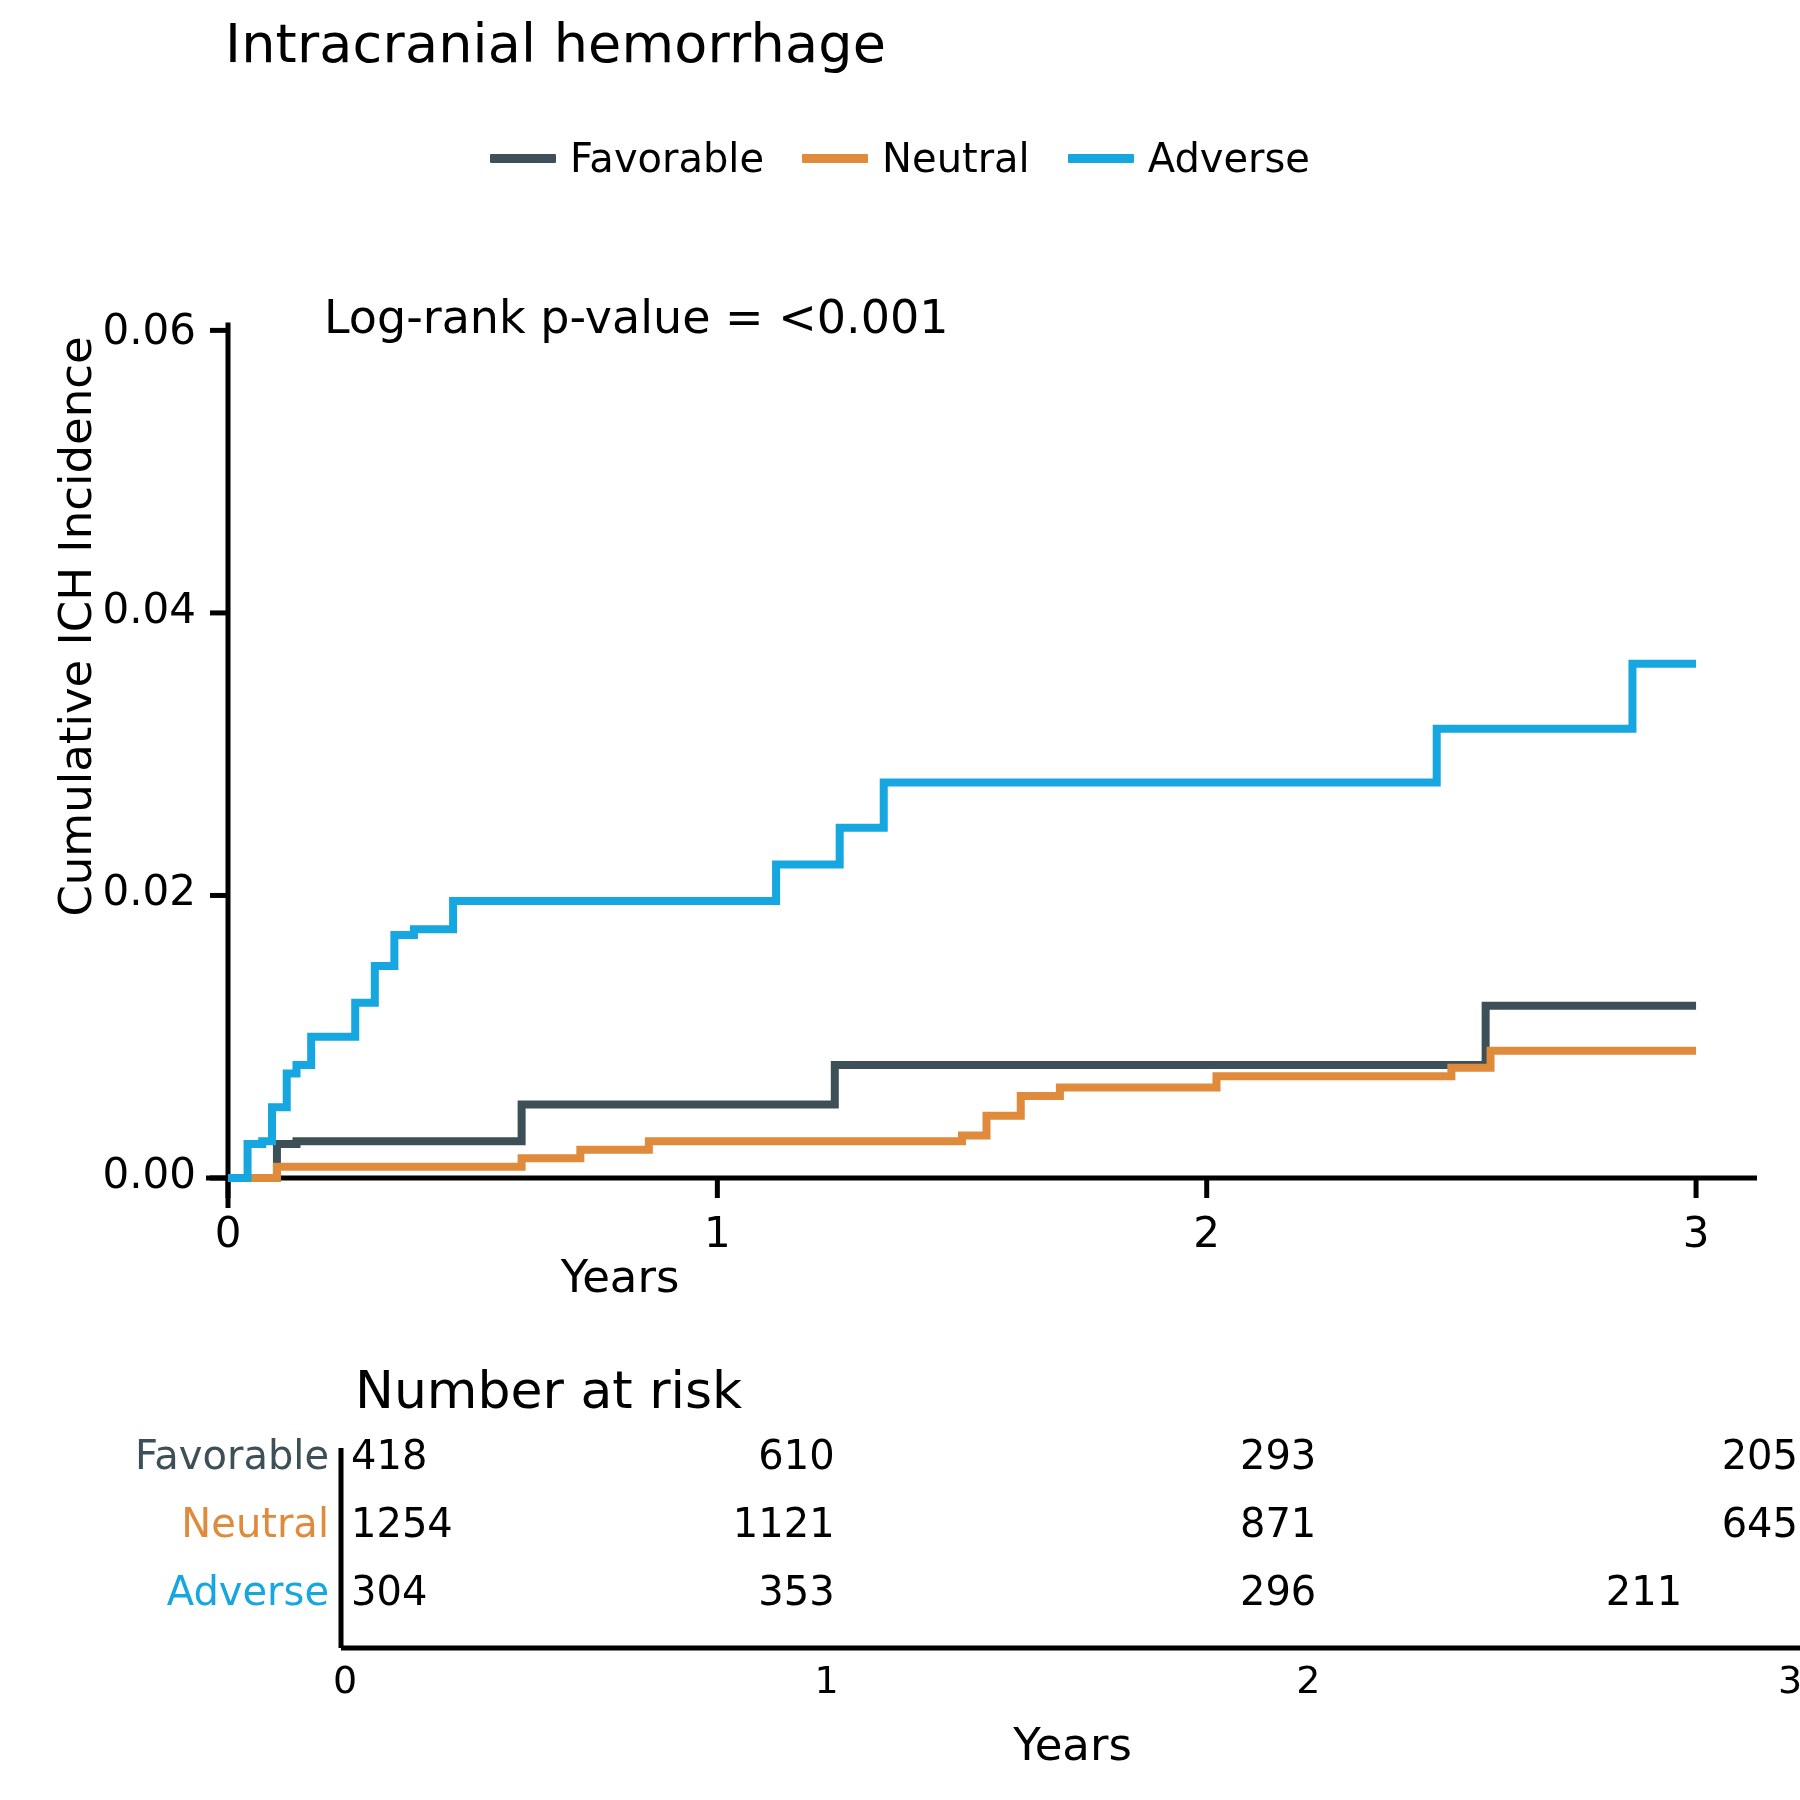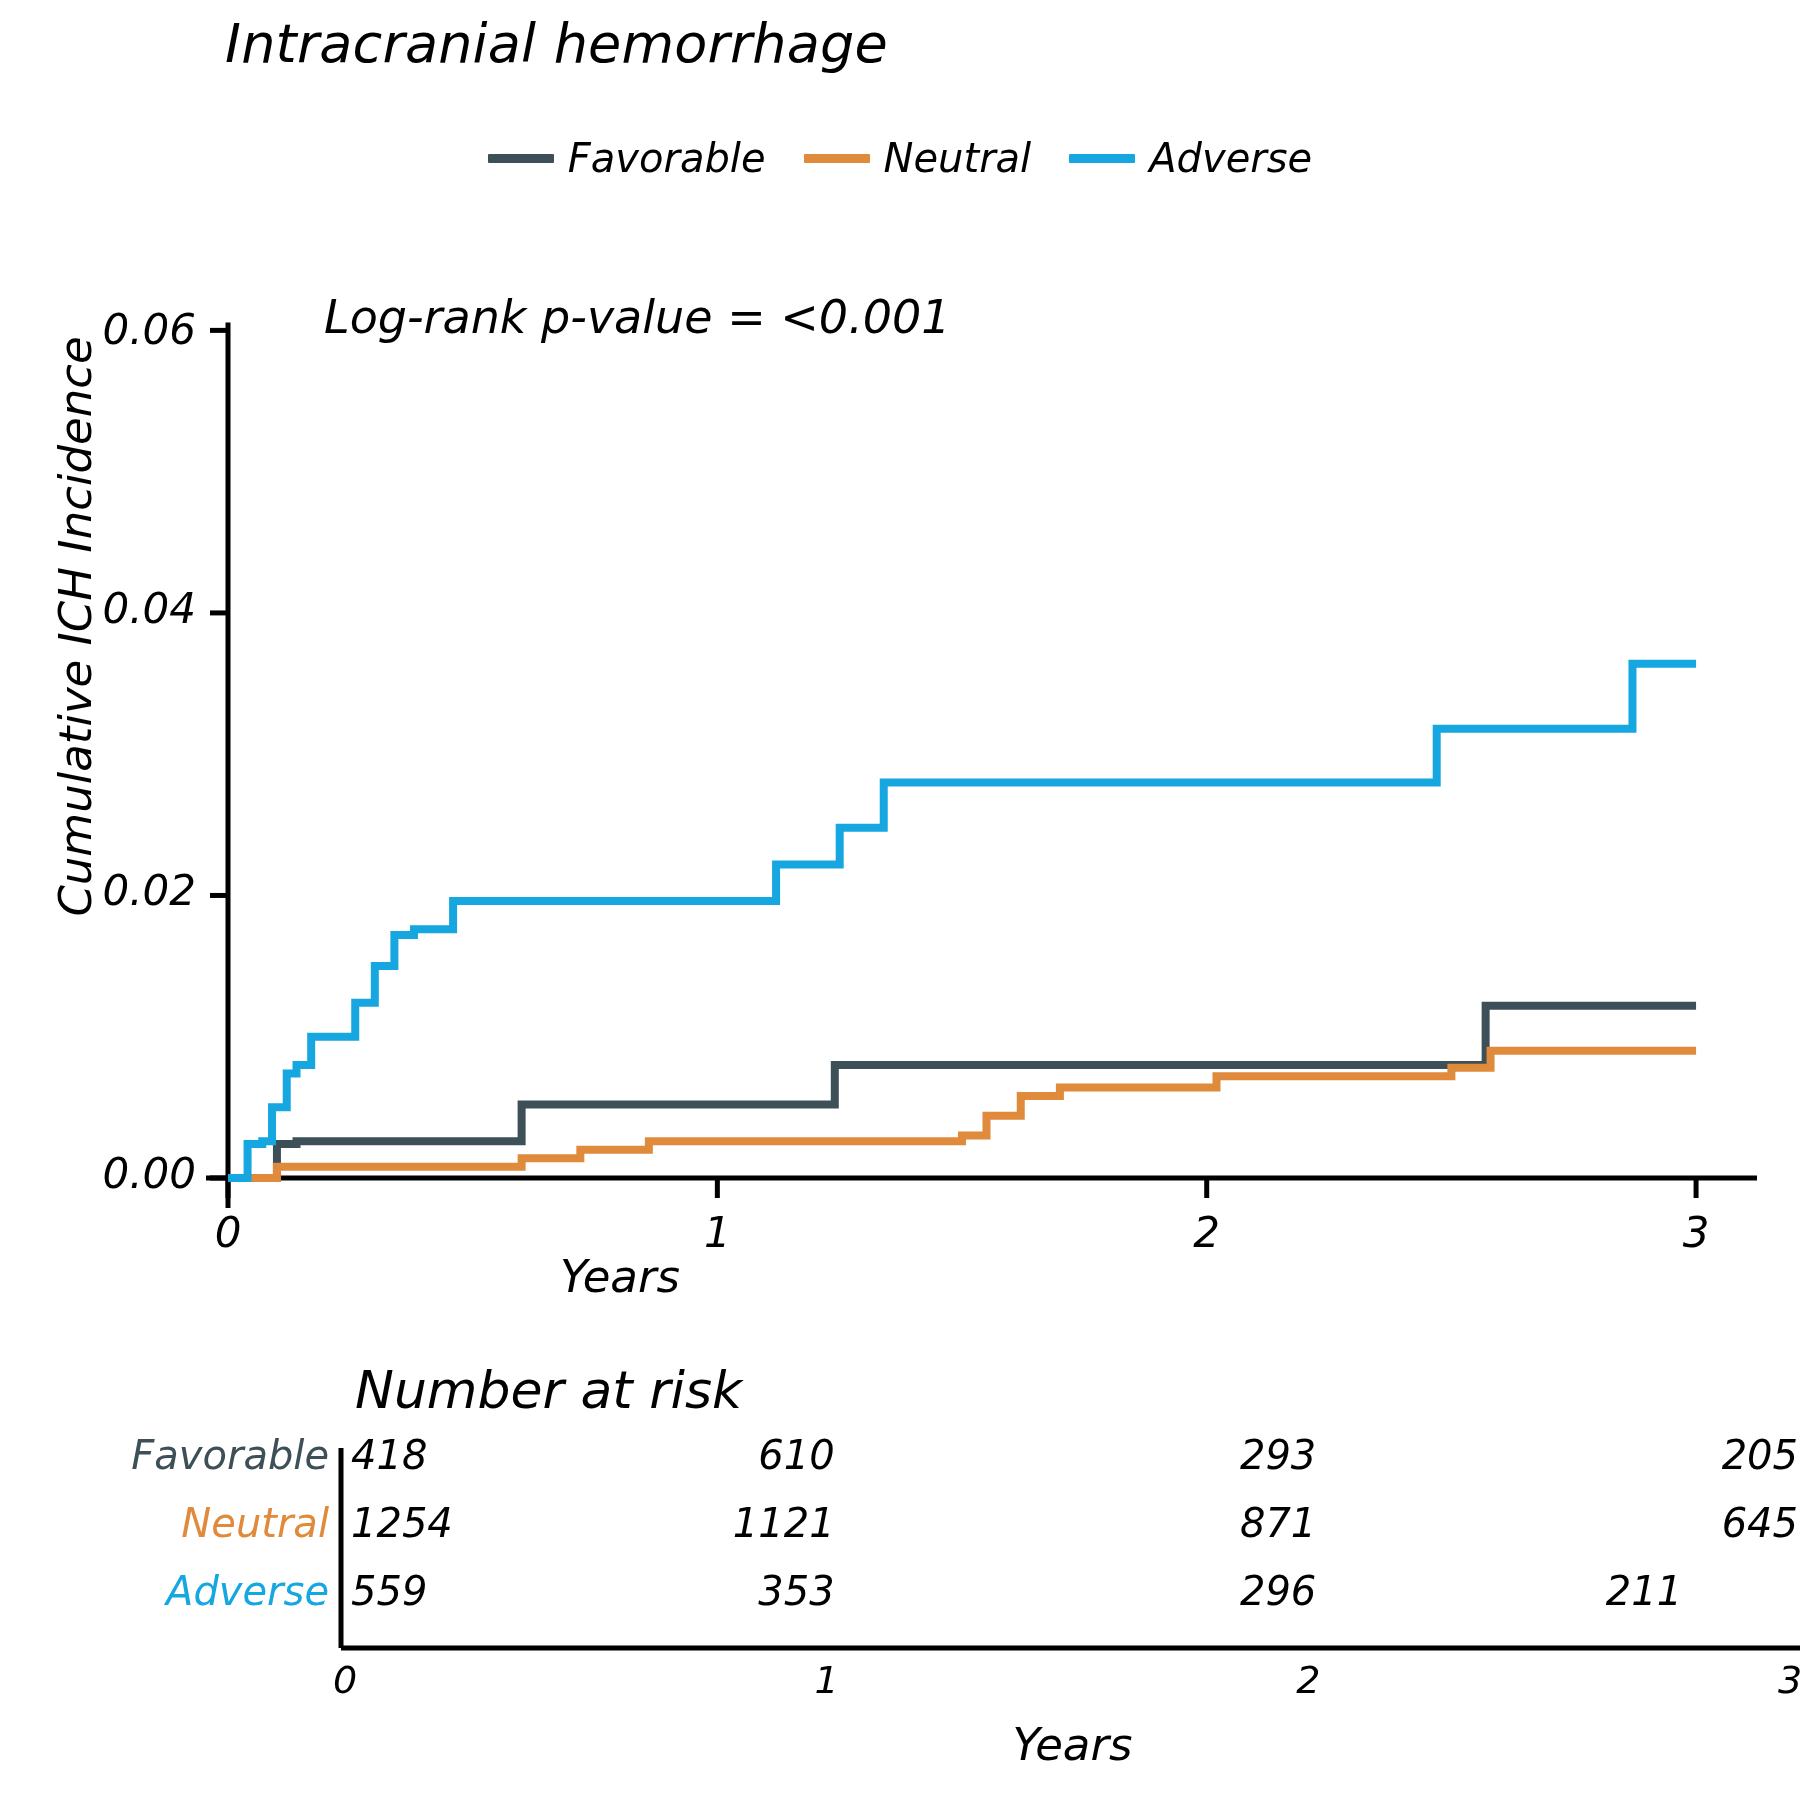--- a/index.html
+++ b/index.html
@@ -13,21 +13,20 @@
     font-family: "DejaVu Sans", sans-serif;
     color: #000000;
     overflow: hidden;
     position: relative;
   }
   #figure {
     position: absolute;
     left: 0; top: 0;
     width: 1800px;
     height: 1800px;
-    font-style: italic;
   }
   .title {
     position: absolute;
     left: 225px;
     top: 12px;
     font-size: 54px;
     letter-spacing: 0.2px;
     white-space: nowrap;
   }
   .legend {
@@ -194,21 +193,21 @@
     <div class="risk-value" style="text-align: left; left: 351px; width: 300px; top: 1432px;">418</div>
     <div class="risk-value" style="left: 526.667px; width: 308px; top: 1432px;">610</div>
     <div class="risk-value" style="left: 1008.33px; width: 308px; top: 1432px;">293</div>
     <div class="risk-value" style="left: 1490px; width: 308px; top: 1432px;">205</div>
     <div class="risk-label" style="color: rgb(224, 138, 60); left: 0px; width: 329px; top: 1500px;">Neutral</div>
     <div class="risk-value" style="text-align: left; left: 351px; width: 300px; top: 1500px;">1254</div>
     <div class="risk-value" style="left: 526.667px; width: 308px; top: 1500px;">1121</div>
     <div class="risk-value" style="left: 1008.33px; width: 308px; top: 1500px;">871</div>
     <div class="risk-value" style="left: 1490px; width: 308px; top: 1500px; text-align: right;">645</div>
     <div class="risk-label" style="color: rgb(22, 166, 224); left: 0px; width: 329px; top: 1568px;">Adverse</div>
-    <div class="risk-value" style="text-align: left; left: 351px; width: 300px; top: 1568px;">559</div>
+    <div class="risk-value" style="text-align: left; left: 351px; width: 300px; top: 1568px;">304</div>
     <div class="risk-value" style="left: 526.667px; width: 308px; top: 1568px;">353</div>
     <div class="risk-value" style="left: 1008.33px; width: 308px; top: 1568px;">296</div>
     <div class="risk-value" style="left: 1490px; width: 308px; top: 1568px; text-align: center;">211</div>
     <div class="risk-axis-tick" style="left: 285px; width: 120px; top: 1658px;">0</div>
     <div class="risk-axis-tick" style="left: 766.667px; width: 120px; top: 1658px;">1</div>
     <div class="risk-axis-tick" style="left: 1248.33px; width: 120px; top: 1658px;">2</div>
     <div class="risk-axis-tick" style="left: 1730px; width: 120px; top: 1658px;">3</div>
   </div>
 
 </body></html>

